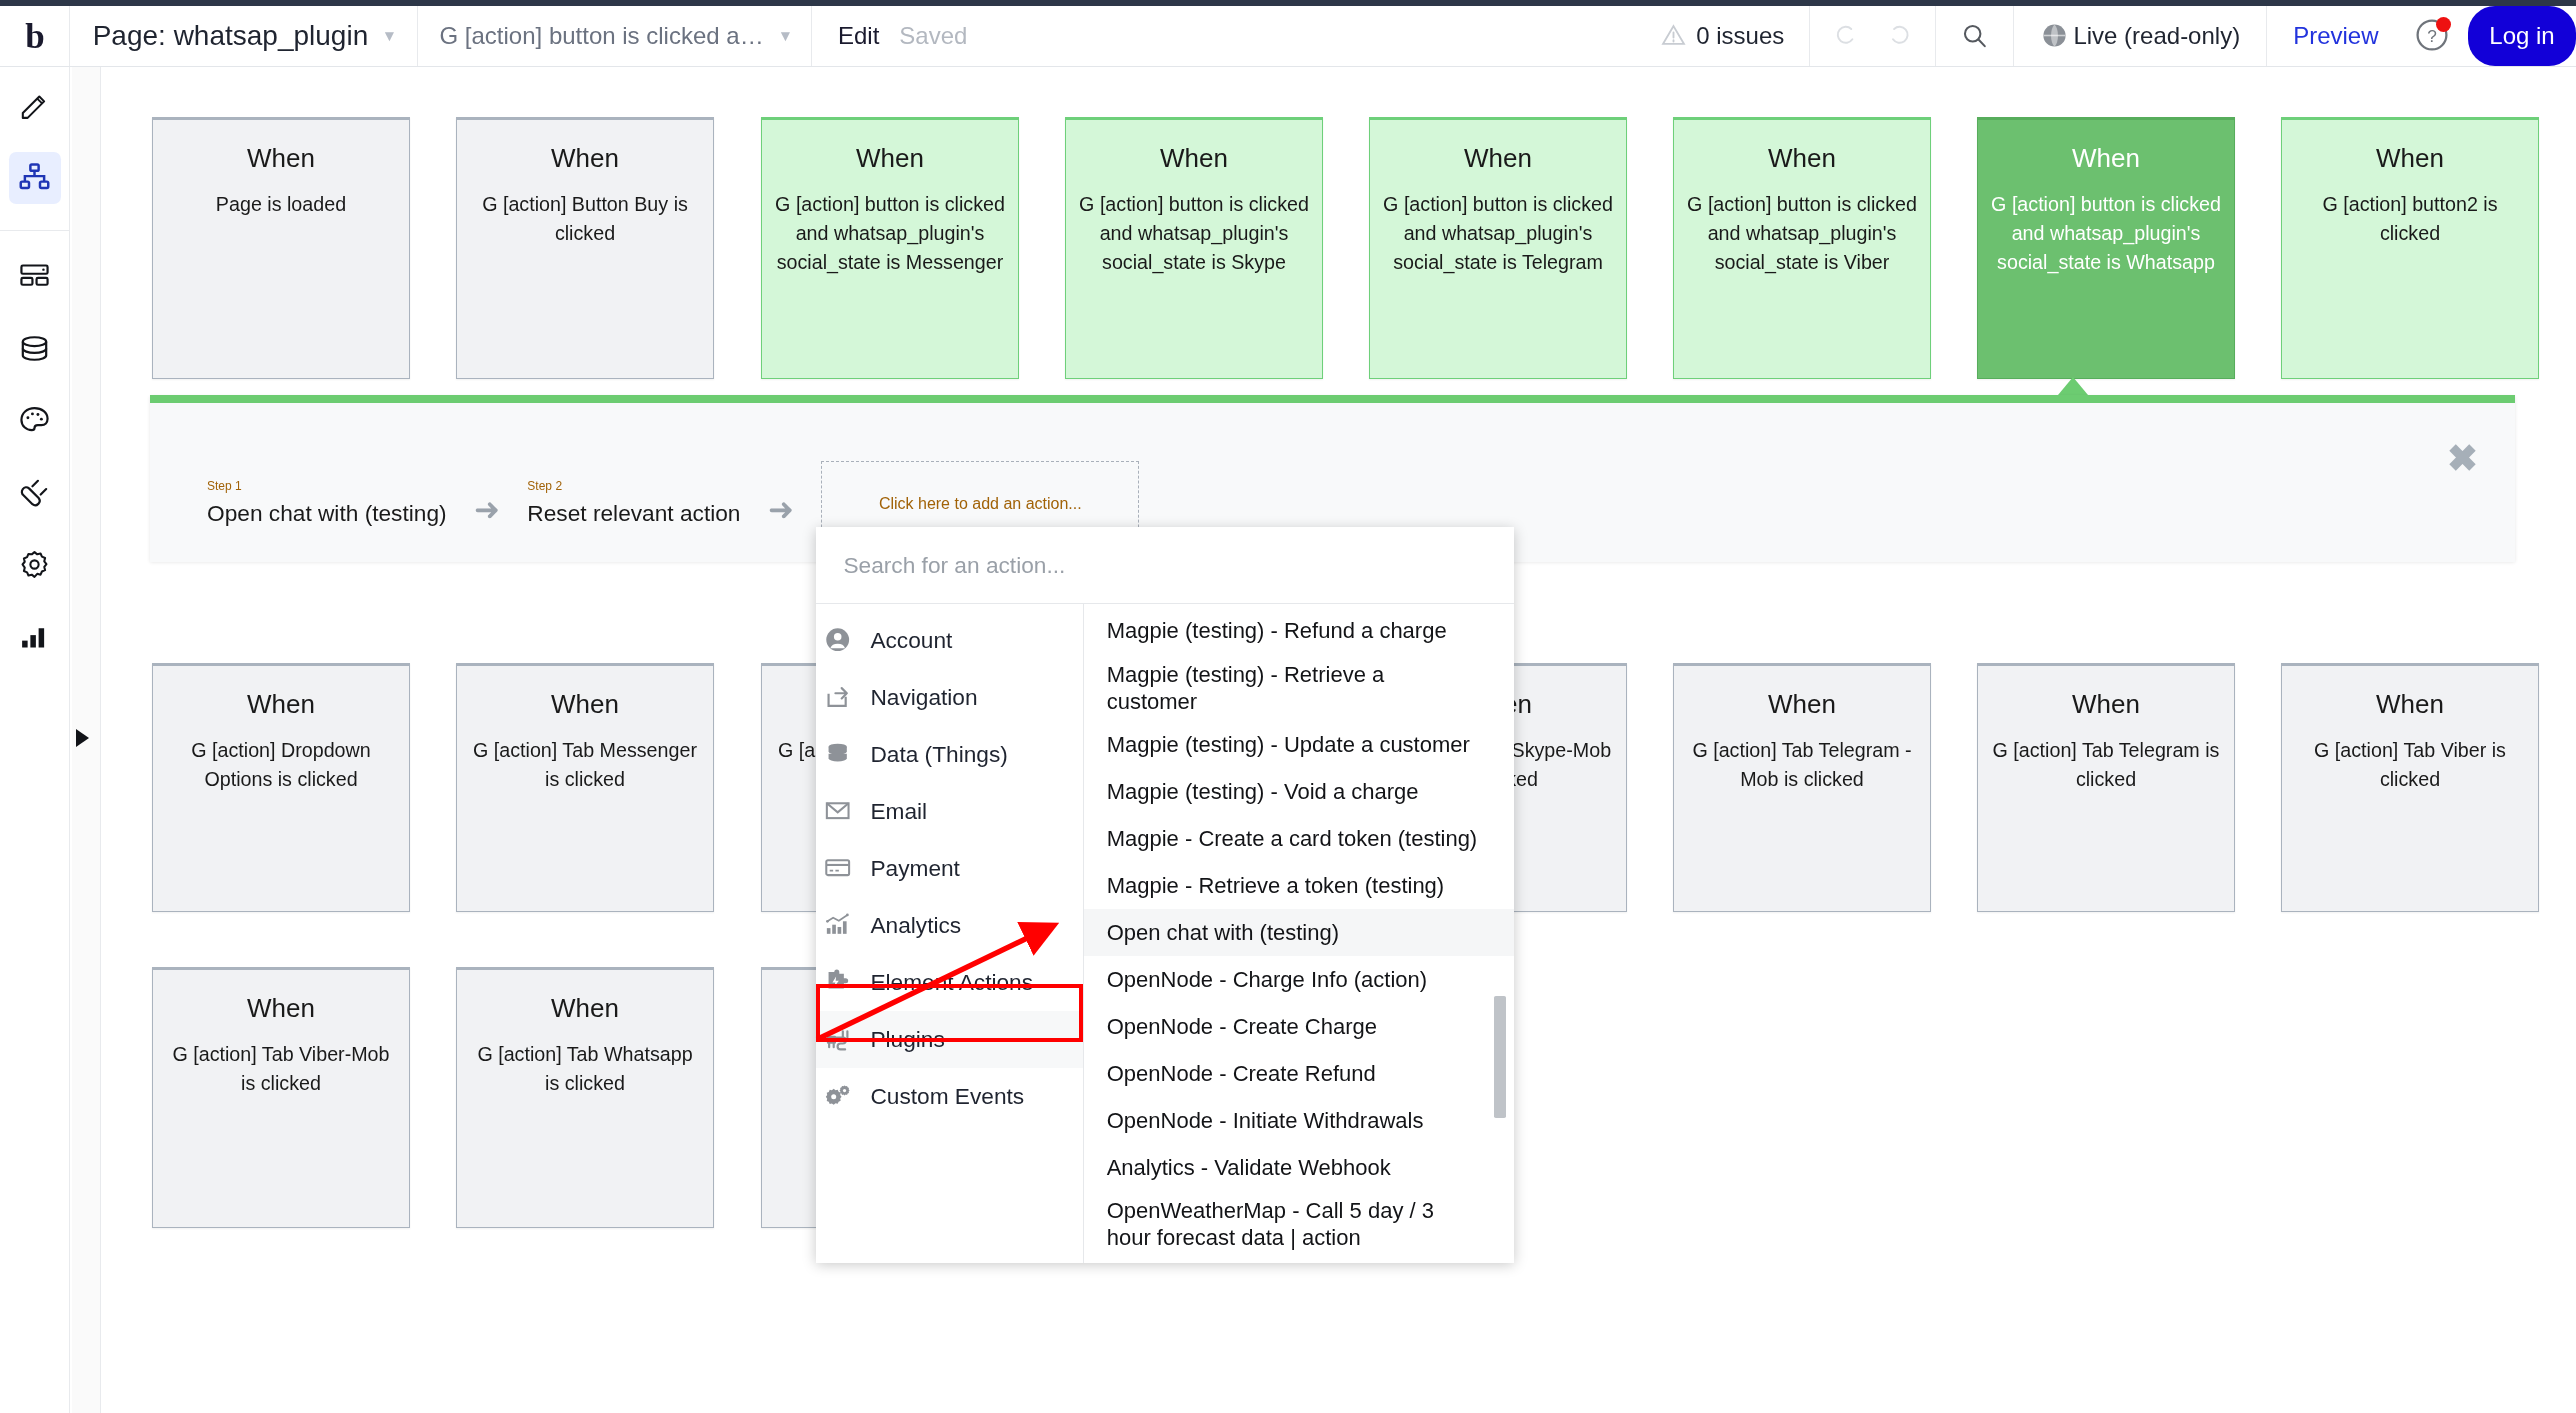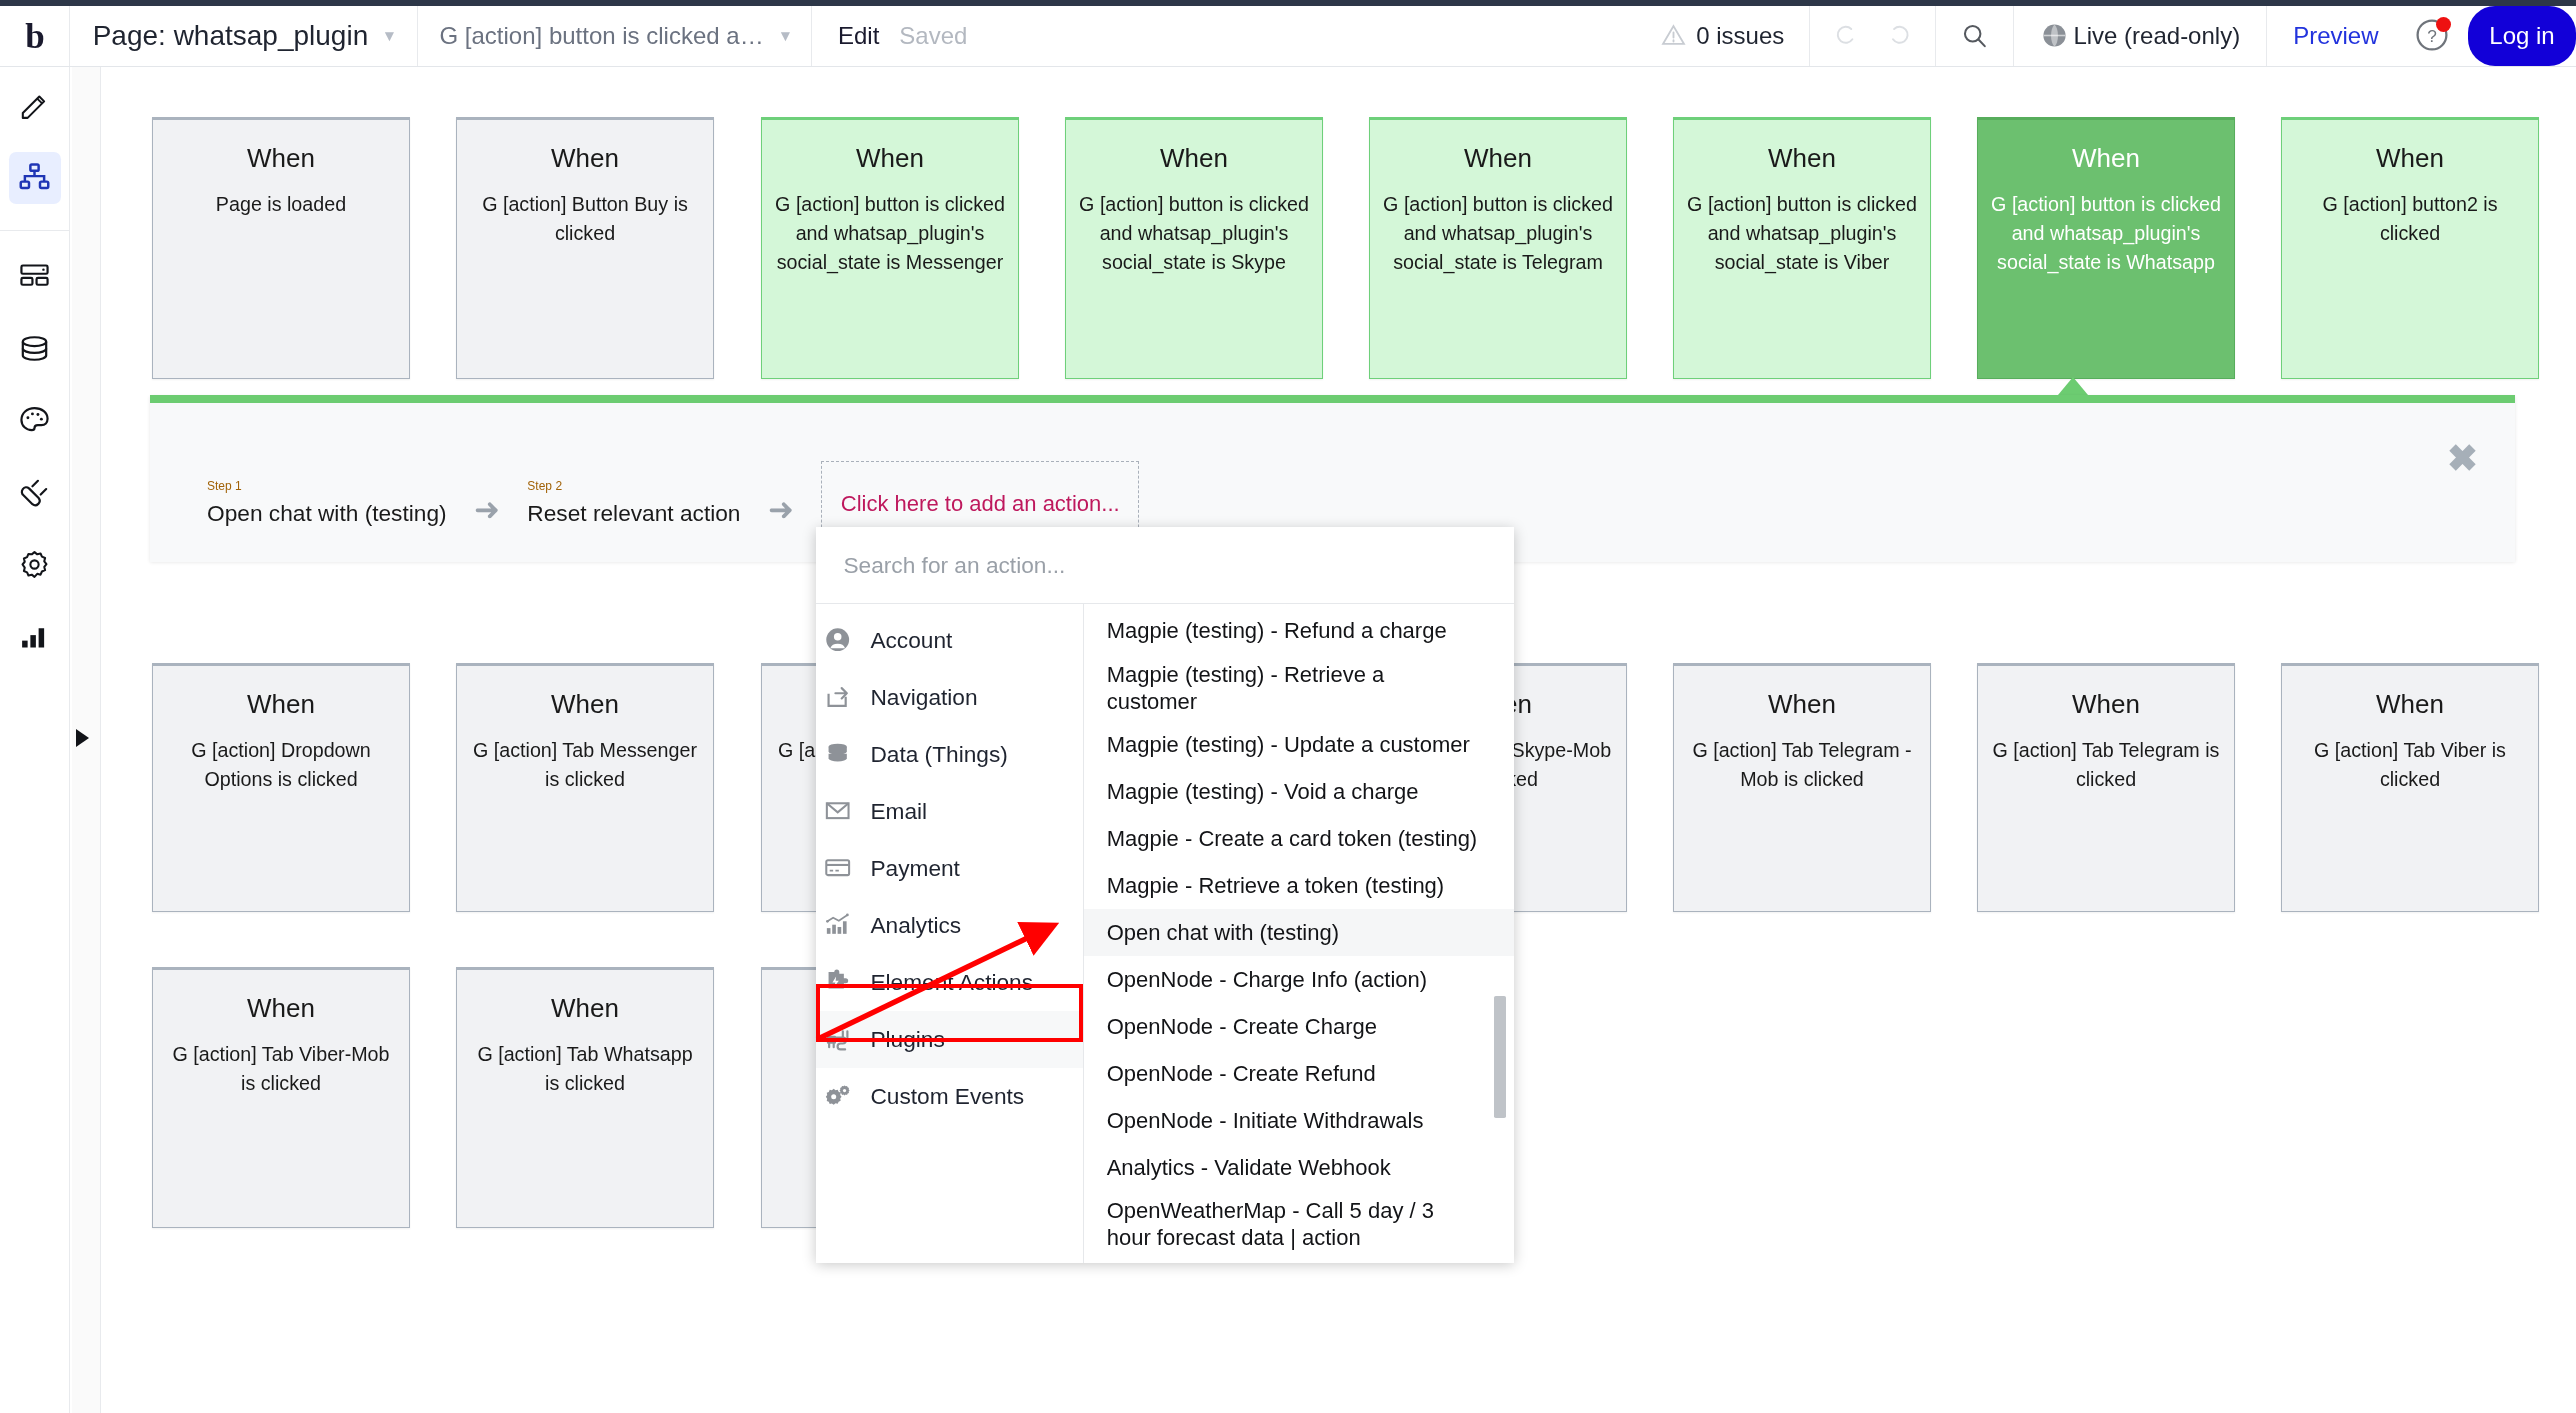--- a/index.html
+++ b/index.html
@@ -151,21 +151,21 @@
   .step-title { font-size: 22.7px; color: #1a1a1a; white-space: nowrap; }
   .step-arrow {
     font-size: 31px; color: #9aa2ab; margin: 13px 27.4px 0 27.4px; line-height: 1;
   }
   .add-action {
     width: 318px; height: 86px;
     border: 1.8px dashed #a9b0ba;
     display: flex; align-items: center; justify-content: center;
     margin-top: 2.4px; background: transparent;
   }
-  .add-action-text { font-size: 22px; color: #be185d; white-space: nowrap; }
+  .add-action-text { font-size: 16px; color: #a16207; white-space: nowrap; }
   .panel-close {
     position: absolute; right: 37px; top: 37px;
     font-size: 37px; color: #a6afb8; line-height: 1; font-weight: 700;
   }
 
   
   .dropdown {
     position: absolute; left: 816px; top: 527px;
     width: 698px; height: 736px;
     background: #ffffff;

